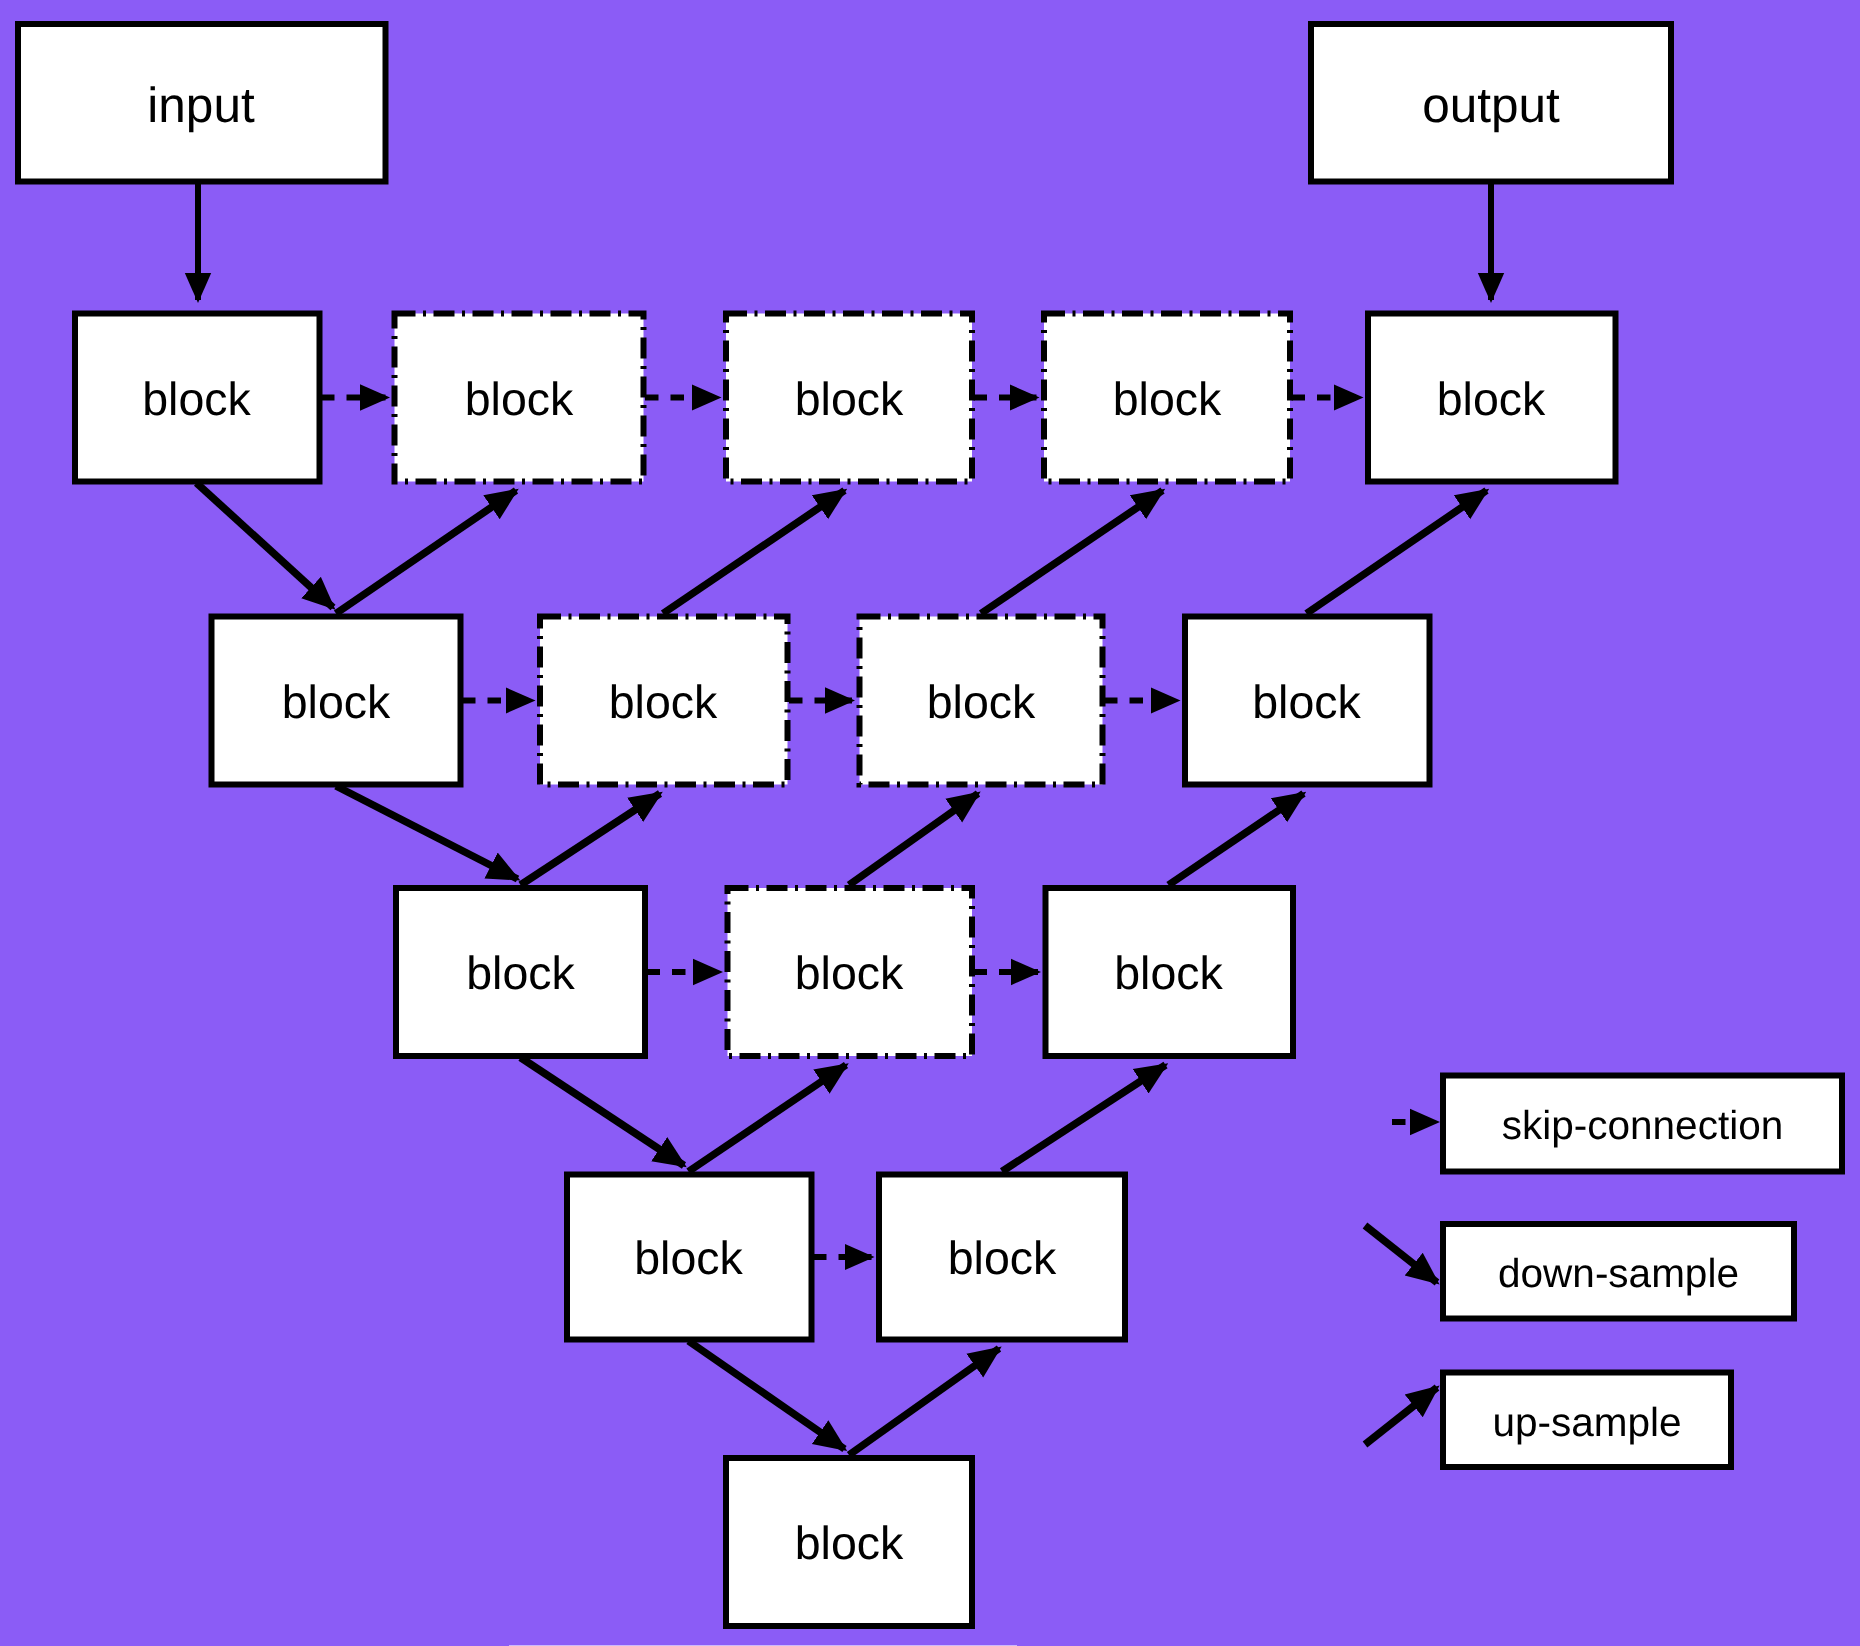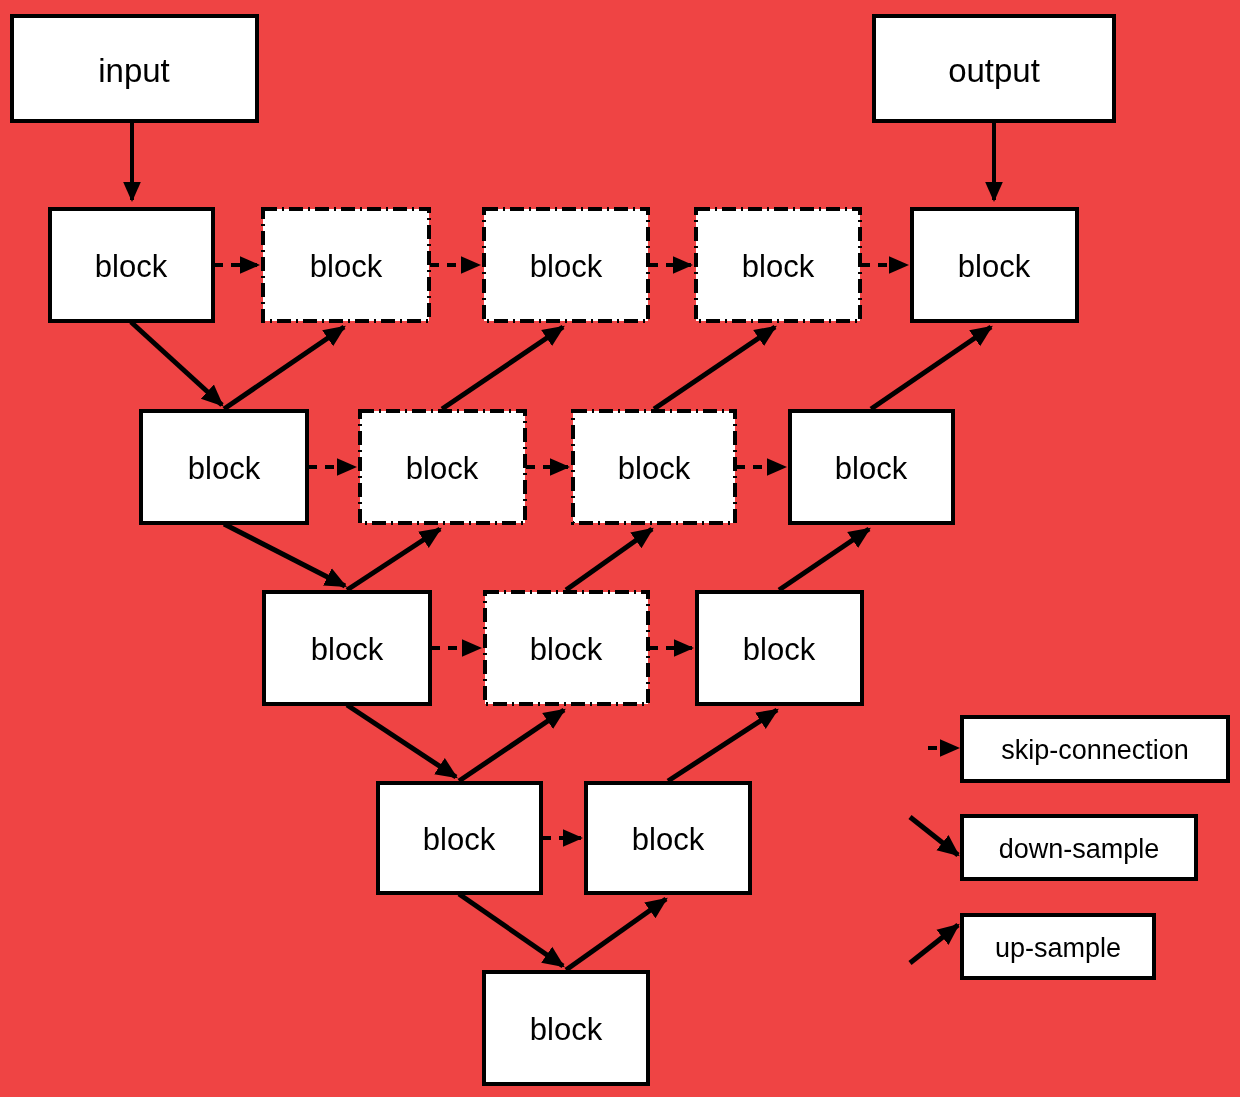--- a/index.html
+++ b/index.html
@@ -10,21 +10,21 @@
   body {
     width: 1240px;
     height: 1097px;
     font-family: "Liberation Sans", sans-serif;
     overflow: hidden;
   }
   #diagram-root {
     position: relative;
     width: 1240px;
     height: 1097px;
-    background: #ef4444;
+    background: #8b5cf6;
   }
   svg#diagram-svg {
     position: absolute;
     left: 0;
     top: 0;
     width: 1240px;
     height: 1097px;
     display: block;
   }
   .node-rect {

